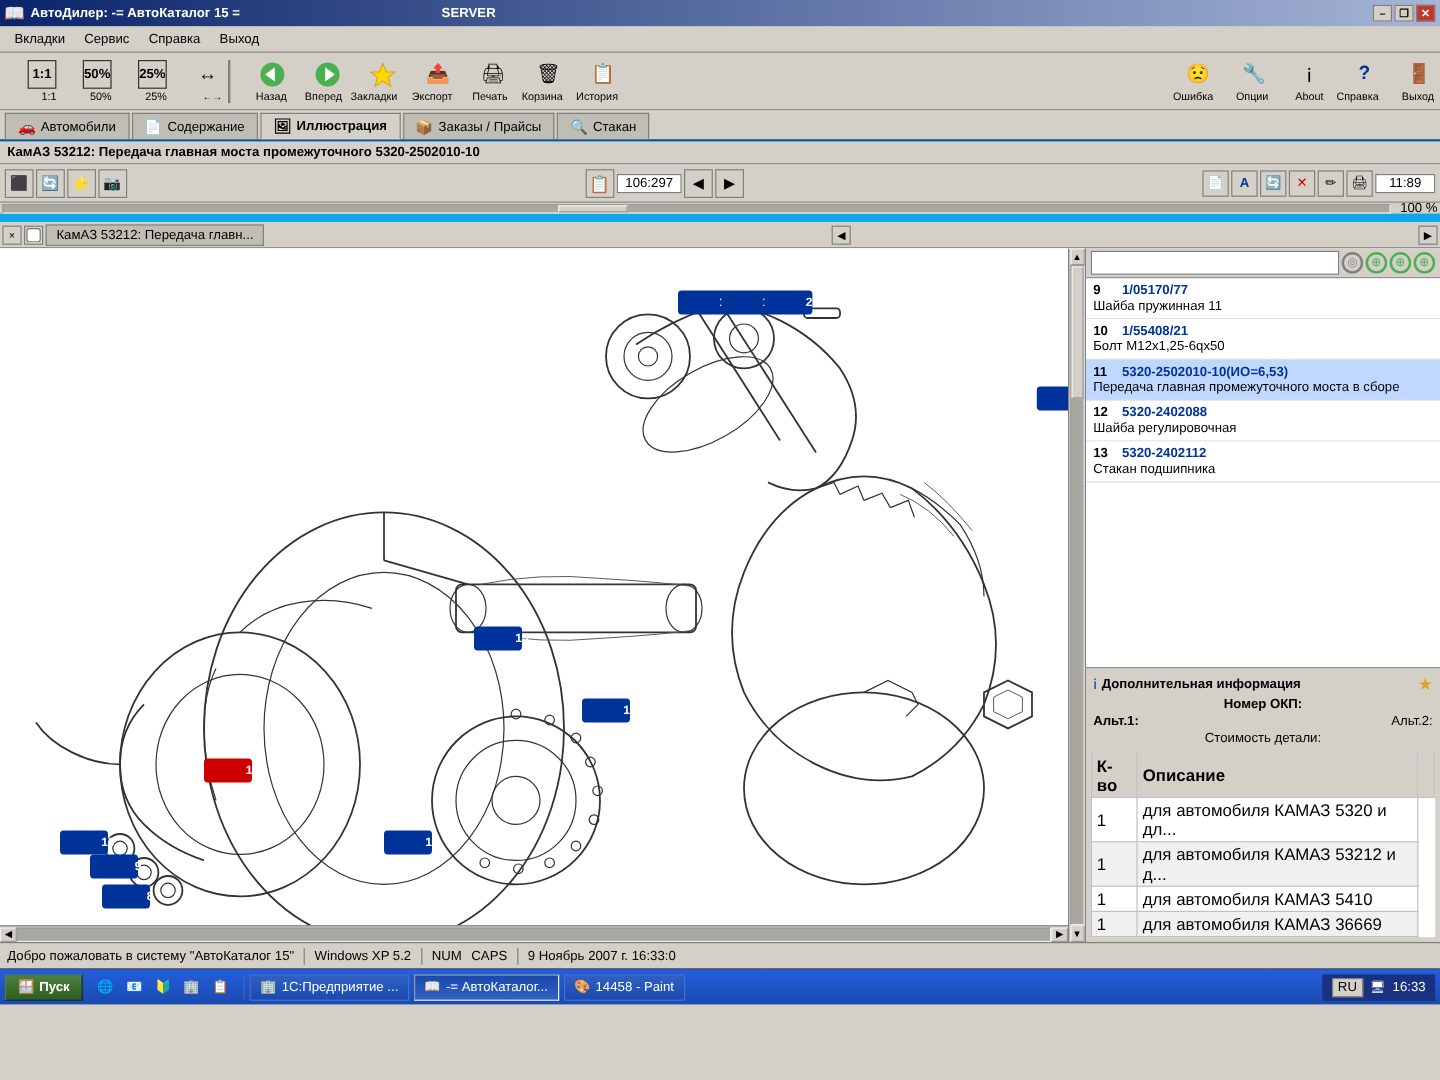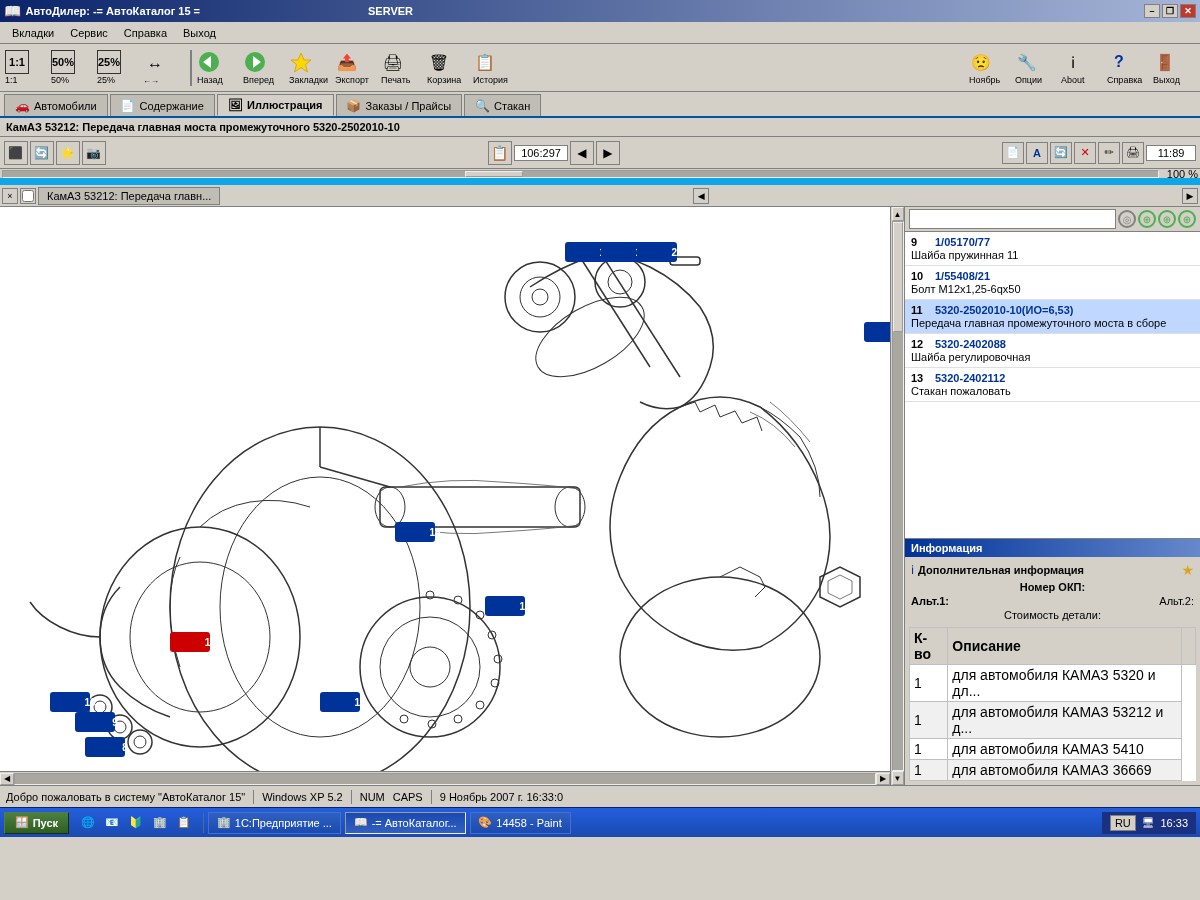--- a/index.html
+++ b/index.html
@@ -44,21 +44,21 @@
     .toolbar {
       background: #d4d0c8;
       height: 48px;
       display: flex;
       align-items: center;
       padding: 2px 4px;
       border-bottom: 1px solid #808080;
       gap: 2px;
     }
     .toolbar-btn {
-      display: flex; flex-direction: column; align-items: flex-start; justify-content: center;
+      display: flex; flex-direction: column; align-items: flex-end; justify-content: center;
       width: 44px; height: 42px; border: 1px solid transparent; cursor: pointer;
       font-size: 9px; color: black; background: transparent;
     }
     .toolbar-icon {
       width: 24px; height: 24px; display: flex; align-items: center; justify-content: center;
       font-size: 16px;
     }
     .toolbar-separator { width: 2px; height: 36px; background: #808080; margin: 0 2px; }
     .toolbar-label { font-size: 9px; margin-top: 1px; }
 
@@ -354,21 +354,21 @@
   </div>
   <div class="toolbar-btn">
     <div class="toolbar-icon" style="font-size:16px;">📋</div>
     <div class="toolbar-label">История</div>
   </div>
 
   <div style="flex:1;"></div>
 
   <div class="toolbar-btn">
     <div class="toolbar-icon" style="font-size:16px;">😟</div>
-    <div class="toolbar-label">Ноябрь</div>
+    <div class="toolbar-label">Ошибка</div>
   </div>
   <div class="toolbar-btn">
     <div class="toolbar-icon" style="font-size:16px;">🔧</div>
     <div class="toolbar-label">Опции</div>
   </div>
   <div class="toolbar-btn">
     <div class="toolbar-icon" style="font-size:16px;">ℹ</div>
     <div class="toolbar-label">About</div>
   </div>
   <div class="toolbar-btn">
@@ -535,21 +535,21 @@
 
       <rect x="670" y="50" width="30" height="8" rx="3" fill="none" stroke="#333" stroke-width="1.5"></rect>
 
     </svg>
 
     <div class="part-badge blue" style="left:565px;top:35px;">17</div>
     <div class="part-badge blue" style="left:601px;top:35px;">18</div>
     <div class="part-badge blue" style="left:637px;top:35px;">20</div>
     <div class="part-badge blue" style="left:864px;top:115px;">20</div>
     <div class="part-badge blue" style="left:395px;top:315px;">15</div>
-    <div class="part-badge blue" style="left:485px;top:389px;">16</div>
+    <div class="part-badge blue" style="left:485px;top:375px;">16</div>
     <div class="part-badge red" style="left:170px;top:425px;">11</div>
     <div class="part-badge blue" style="left:320px;top:485px;">12</div>
     <div class="part-badge blue" style="left:355px;top:565px;">13</div>
     <div class="part-badge blue" style="left:50px;top:485px;">10</div>
     <div class="part-badge blue" style="left:75px;top:505px;">9</div>
     <div class="part-badge blue" style="left:85px;top:530px;">8</div>
 
     <div style="position:absolute;right:0;top:0;width:14px;height:100%;background:#d4d0c8;border-left:1px solid #808080;display:flex;flex-direction:column;align-items:center;">
       <div style="width:12px;height:14px;background:#d4d0c8;border:1px outset;display:flex;align-items:center;justify-content:center;font-size:8px;cursor:pointer;">▲</div>
       <div style="flex:1;width:12px;background:#a8a8a0;border:1px inset;position:relative;">
@@ -607,29 +607,26 @@
           <span class="part-num">5320-2402088</span>
         </div>
         <div class="part-desc">Шайба регулировочная</div>
       </div>
 
       <div class="part-item">
         <div class="part-header">
           <span class="part-index">13</span>
           <span class="part-num">5320-2402112</span>
         </div>
-        <div class="part-desc">Стакан пожаловать</div>
+        <div class="part-desc">Стакан подшипника</div>
       </div>
 
     </div>
 
     <div class="info-panel">
-      <div class="info-header">
-        <span>Информация</span>
-      </div>
       <div class="info-content">
         <div style="display:flex;align-items:center;gap:4px;margin-bottom:3px;">
           <span style="color:#003399;font-size:12px;">ℹ</span>
           <span style="font-weight:bold;font-size:11px;">Дополнительная информация</span>
           <span style="margin-left:auto;color:#DAA520;font-size:14px;">★</span>
         </div>
         <div class="info-row">
           <span class="info-label">Номер ОКП:</span>
         </div>
         <div class="info-row">

